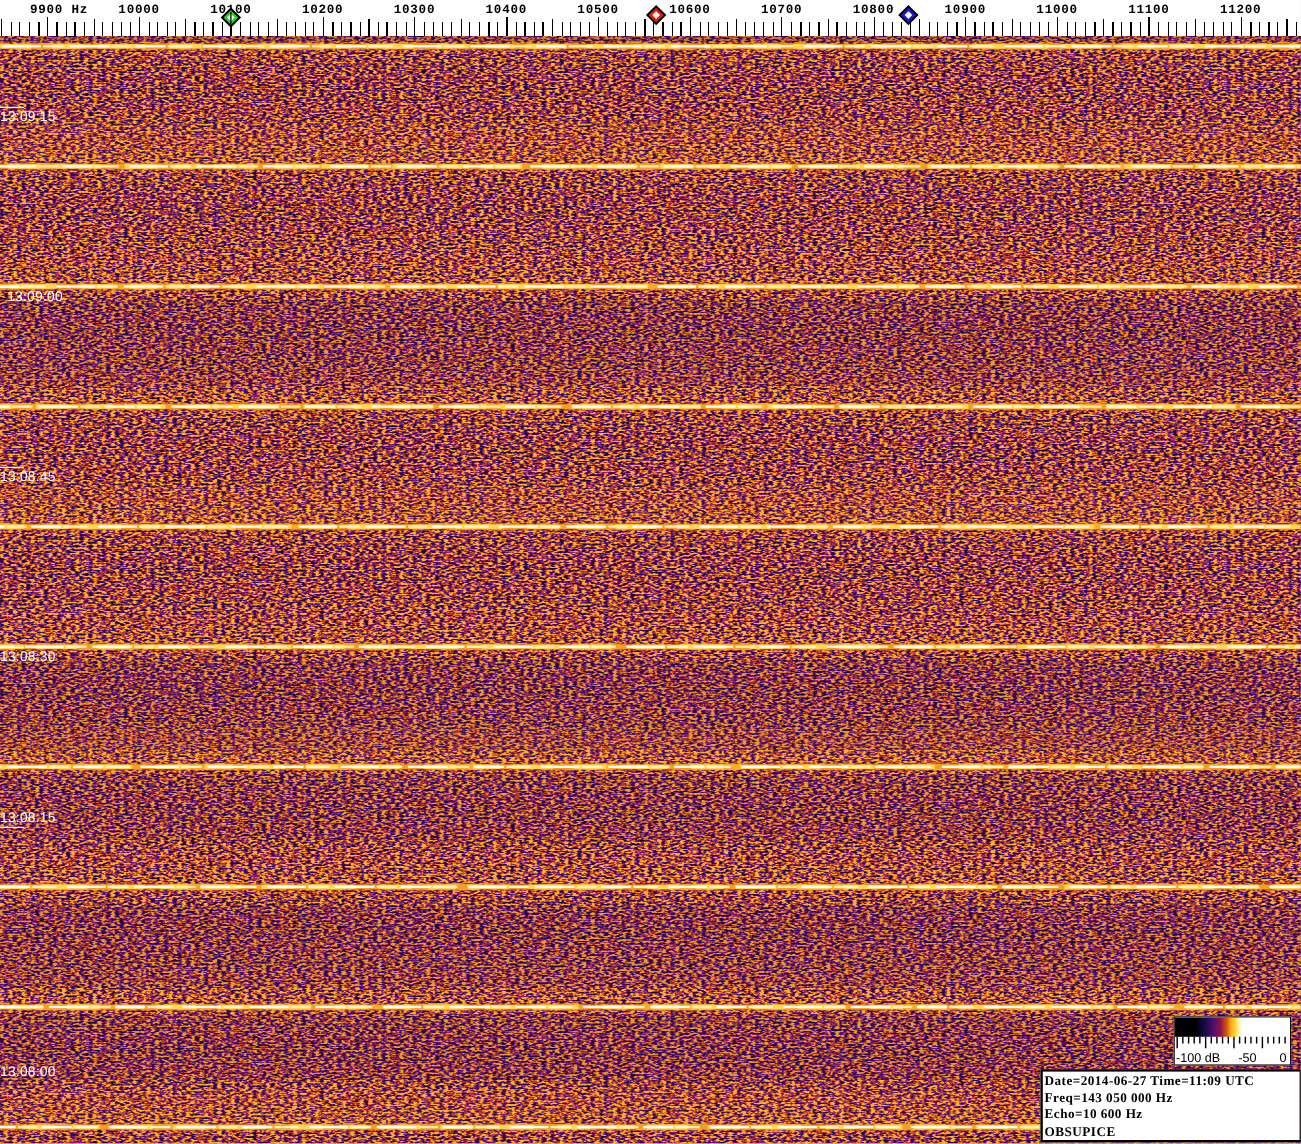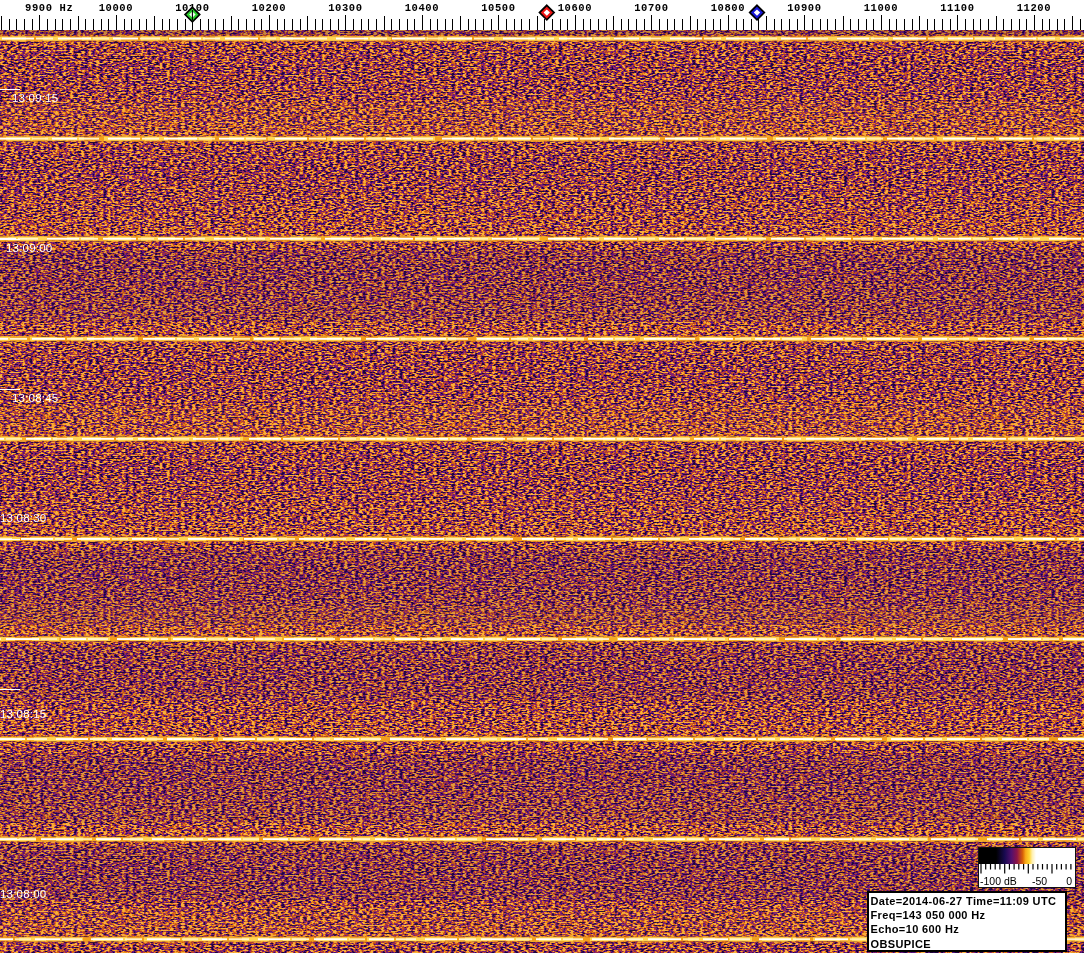--- a/index.html
+++ b/index.html
@@ -177,29 +177,29 @@
       <g>
 <rect x="0" y="905.2" width="1084" height="8.0" fill="url(#lg)" opacity="0.72"></rect>
 <g filter="url(#lblur)">
           <rect transform="translate(-96,0)" x="0" y="906.6" width="1404" height="5.2" fill="url(#pC)"></rect>
 <rect transform="translate(-122,0)" x="0" y="907.3" width="1324" height="3.8" fill="url(#pA)"></rect>
 <rect transform="translate(-78,0)" x="0" y="908.3" width="1264" height="1.9" fill="url(#pB)"></rect>
         </g>
 </g>
 </svg>
 <div class="abs" style="left:0;top:89px;width:20px;height:1px;background:#fff"></div>
-    <div class="abs tlab" style="left:12px;top:92px">13:09:15</div>
+    <div class="abs tlab" style="left:0;top:92px">13:09:15</div>
     <div class="abs" style="left:0;top:239px;width:20px;height:1px;background:#fff"></div>
     <div class="abs tlab" style="left:6px;top:242px">13:09:00</div>
     <div class="abs" style="left:0;top:389px;width:20px;height:1px;background:#fff"></div>
-    <div class="abs tlab" style="left:12px;top:392px">13:08:45</div>
+    <div class="abs tlab" style="left:0;top:392px">13:08:45</div>
     <div class="abs" style="left:0;top:539px;width:20px;height:1px;background:#fff"></div>
-    <div class="abs tlab" style="left:0;top:512px">13:08:30</div>
+    <div class="abs tlab" style="left:0;top:542px">13:08:30</div>
     <div class="abs" style="left:0;top:689px;width:20px;height:1px;background:#fff"></div>
-    <div class="abs tlab" style="left:0;top:708px">13:08:15</div>
+    <div class="abs tlab" style="left:0;top:676px">13:08:15</div>
     <div class="abs" style="left:0;top:839px;width:20px;height:1px;background:#fff"></div>
     <div class="abs tlab" style="left:0;top:888px">13:08:00</div>
 <svg class="abs" style="left:0;top:0" width="1084" height="30" xmlns="http://www.w3.org/2000/svg">
 <rect width="1084" height="30" fill="#fff"></rect>
 <line x1="1.5" y1="15.5" x2="1.5" y2="30" stroke="#000" stroke-width="1.1" shape-rendering="crispEdges"></line>
       <line x1="9.5" y1="18.5" x2="9.5" y2="30" stroke="#000" stroke-width="1.1" shape-rendering="crispEdges"></line>
       <line x1="16.5" y1="18.5" x2="16.5" y2="30" stroke="#000" stroke-width="1.1" shape-rendering="crispEdges"></line>
       <line x1="24.5" y1="18.5" x2="24.5" y2="30" stroke="#000" stroke-width="1.1" shape-rendering="crispEdges"></line>
       <line x1="32.5" y1="18.5" x2="32.5" y2="30" stroke="#000" stroke-width="1.1" shape-rendering="crispEdges"></line>
       <line x1="39.5" y1="14.5" x2="39.5" y2="30" stroke="#000" stroke-width="1.1" shape-rendering="crispEdges"></line>
@@ -400,16 +400,16 @@
         <line x1="77.7" y1="16" x2="77.7" y2="21.5" stroke="#000" stroke-width="1.2"></line>
         <line x1="82.4" y1="16" x2="82.4" y2="21.5" stroke="#000" stroke-width="1.2"></line>
         <line x1="87.1" y1="16" x2="87.1" y2="21.5" stroke="#000" stroke-width="1.2"></line>
         <line x1="91.9" y1="16" x2="91.9" y2="21.5" stroke="#000" stroke-width="1.2"></line>
 <g font-family="Liberation Sans, sans-serif" font-size="10.5" fill="#000">
 <text x="1" y="37">-100 dB</text>
           <text x="53" y="37">-50</text>
           <text x="93" y="37" text-anchor="end">0</text>
 </g>
 </svg></div>
-<div class="abs" style="left:867px;top:891px;width:200px;height:61px;background:#fff;border:2px solid #000;box-sizing:border-box;font-family:Liberation Sans, sans-serif;font-weight:bold;font-size:11px;letter-spacing:0.37px;line-height:14.4px;color:#000;padding:0.5px 0 0 1.5px;white-space:pre">Date=2014-06-27 Time=11:09 UTC
+<div class="abs" style="left:867px;top:891px;width:218px;height:61px;background:#fff;border:2px solid #000;box-sizing:border-box;font-family:Liberation Serif, serif;font-weight:bold;font-size:11px;letter-spacing:0.37px;line-height:14.4px;color:#000;padding:0.5px 0 0 1.5px;white-space:pre">Date=2014-06-27 Time=11:09 UTC
 Freq=143 050 000 Hz
 Echo=10 600 Hz
 OBSUPICE</div>
 </div>
 </body></html>

